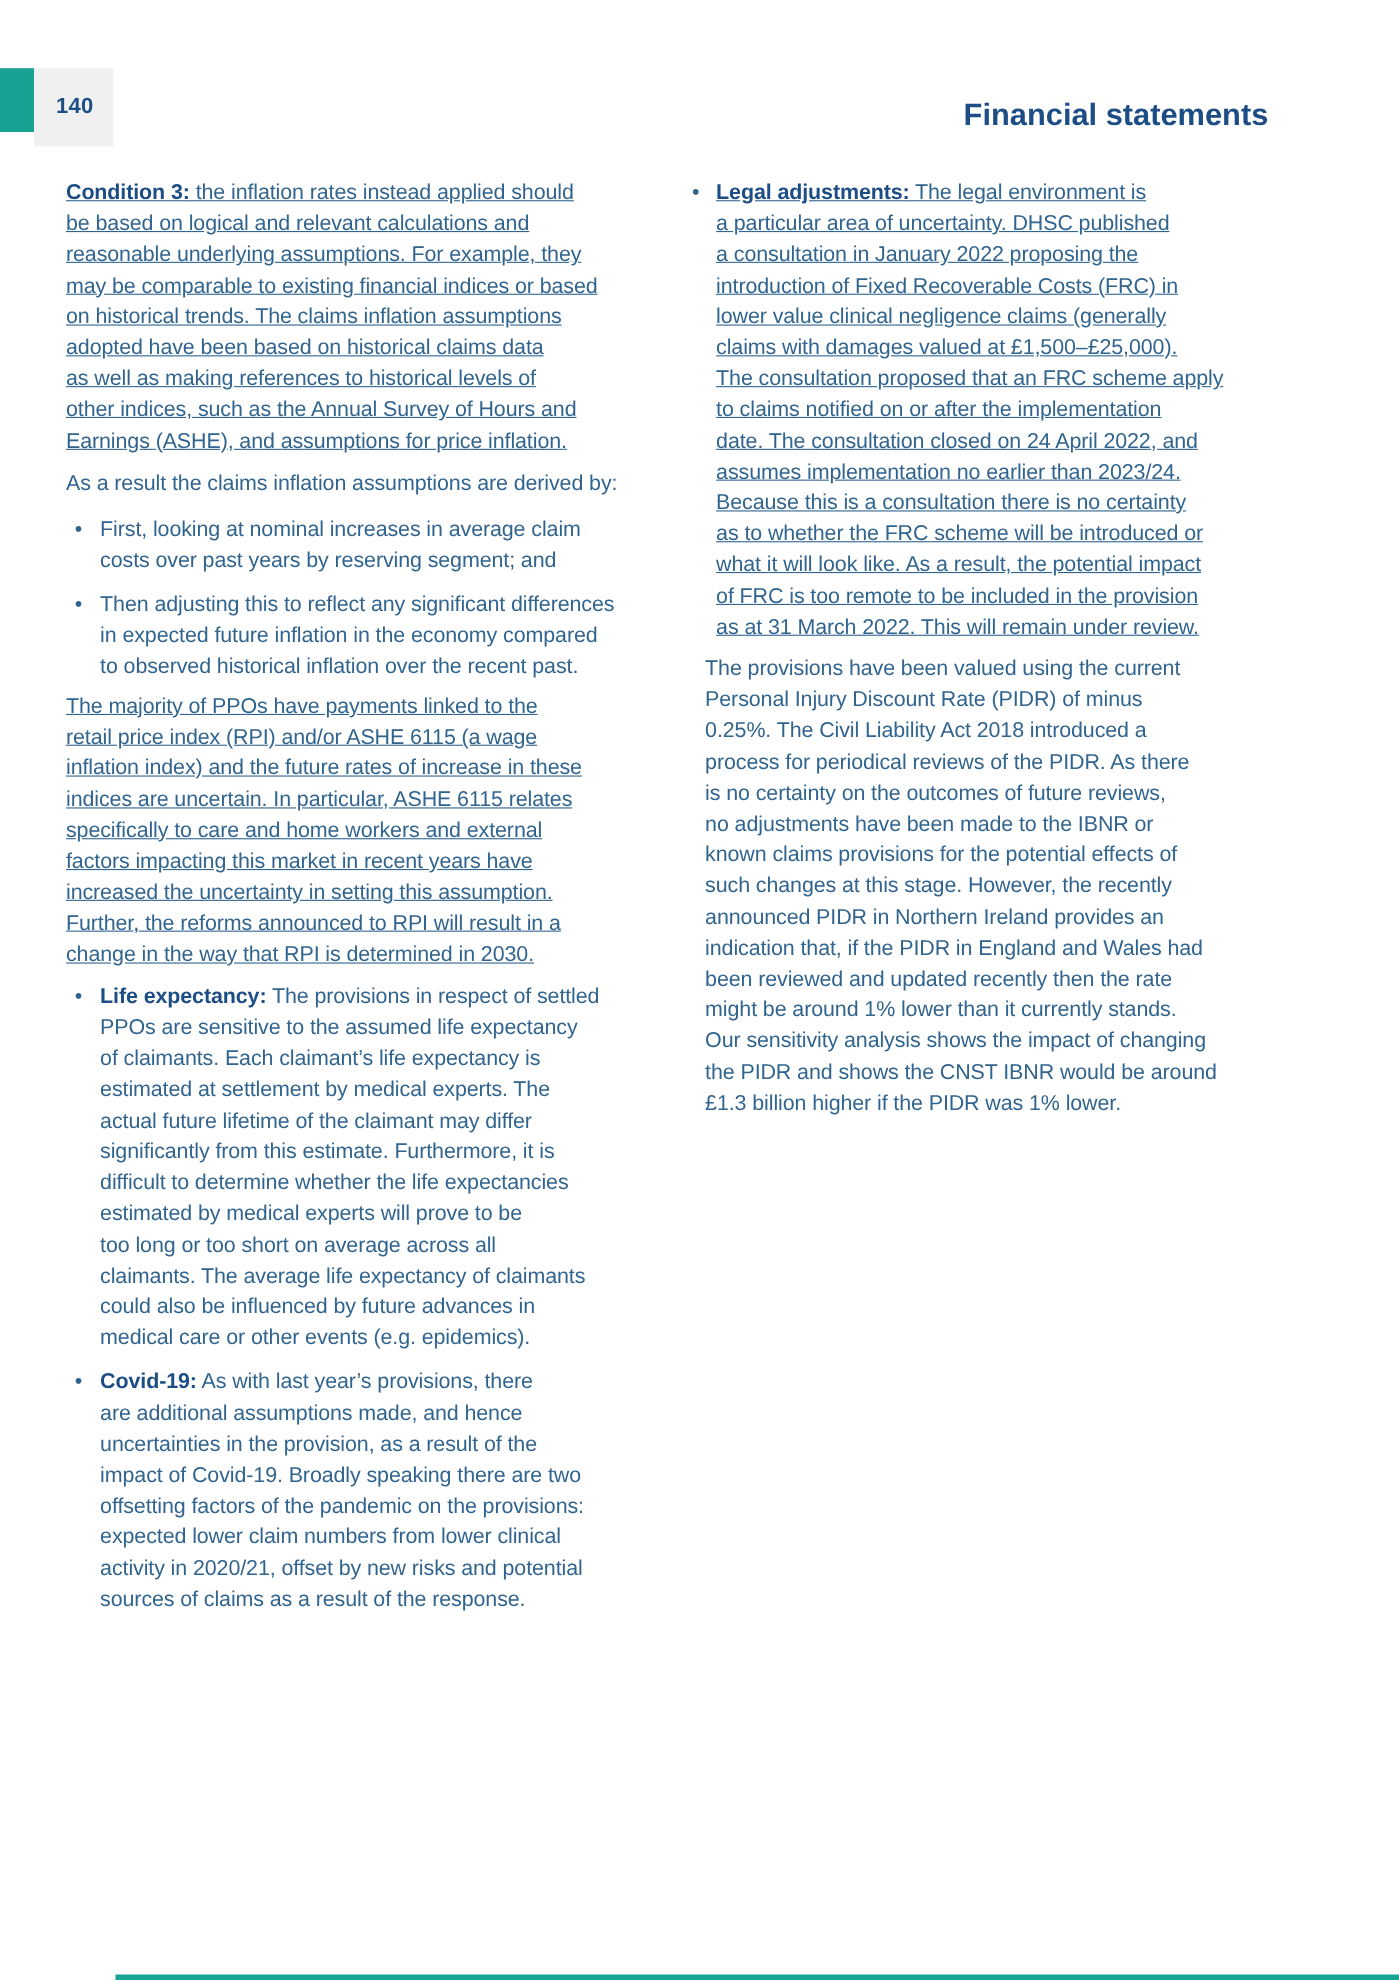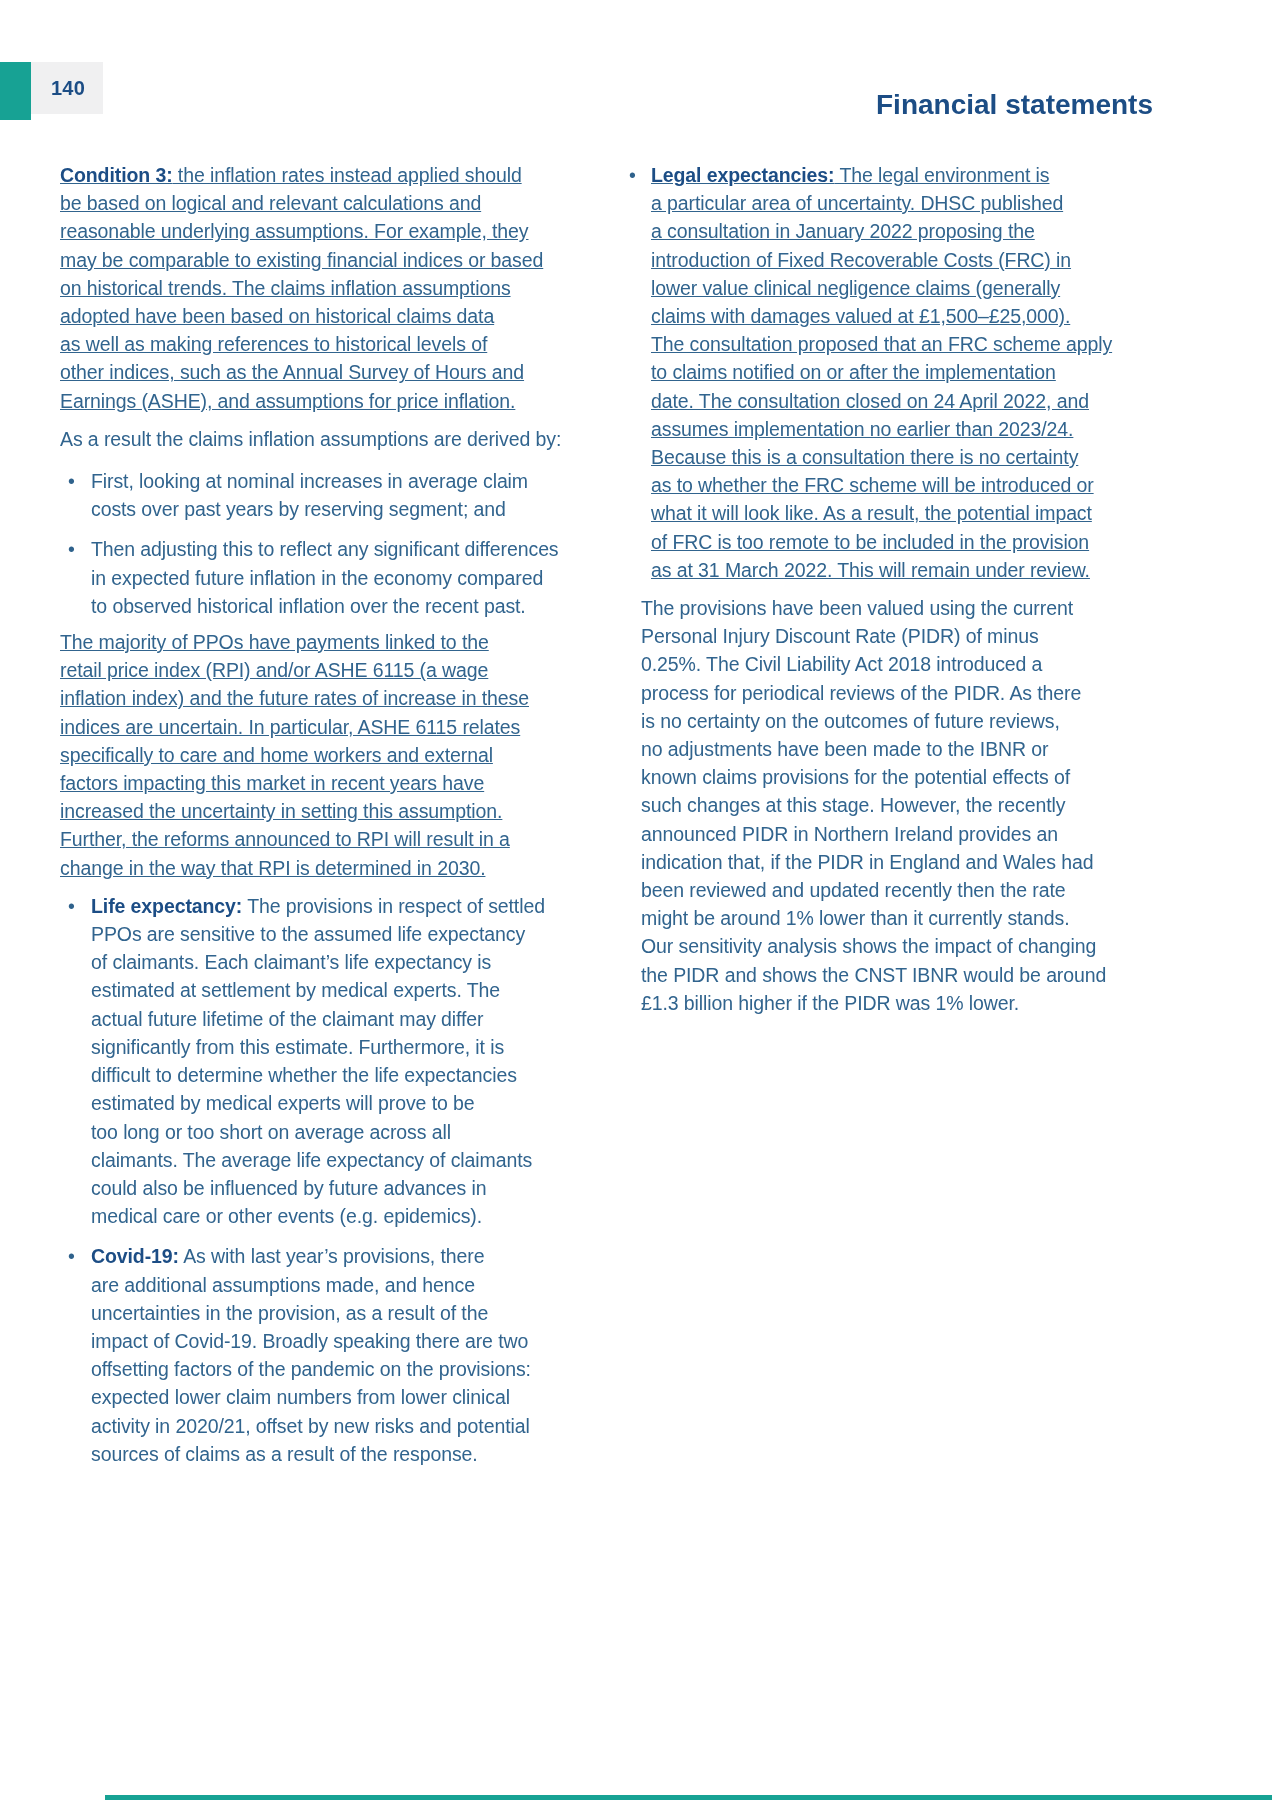--- a/index.html
+++ b/index.html
@@ -20,21 +20,21 @@
   
   .teal-block {
     position: absolute;
     left: 0; top: 62px;
     width: 31px; height: 58px;
     background: #17a294;
   }
   .pagenum-box {
     position: absolute;
     left: 31px; top: 62px;
-    width: 72px; height: 52px;
+    width: 72px; height: 71px;
     background: #f0f0f1;
     display: flex;
     align-items: center;
   }
   .pagenum-box .num {
     margin-left: 20px;
     font-size: 20px;
     font-weight: bold;
     color: #1c4d85;
     letter-spacing: 0.2px;
@@ -158,21 +158,21 @@
 impact of Covid-19. Broadly speaking there are two
 offsetting factors of the pandemic on the provisions:
 expected lower claim numbers from lower clinical
 activity in 2020/21, offset by new risks and potential
 sources of claims as a result of the response.</span></div>
 
   </div>
 
   <div class="col" id="col-right">
 
-    <div class="bullet mb10"><strong class="lead">Legal expectancies:</strong><span class="pre"> The legal environment is
+    <div class="bullet mb10"><strong class="lead">Legal adjustments:</strong><span class="pre"> The legal environment is
 a particular area of uncertainty. DHSC published
 a consultation in January 2022 proposing the
 introduction of Fixed Recoverable Costs (FRC) in
 lower value clinical negligence claims (generally
 claims with damages valued at £1,500–£25,000).
 The consultation proposed that an FRC scheme apply
 to claims notified on or after the implementation
 date. The consultation closed on 24 April 2022, and
 assumes implementation no earlier than 2023/24.
 Because this is a consultation there is no certainty

